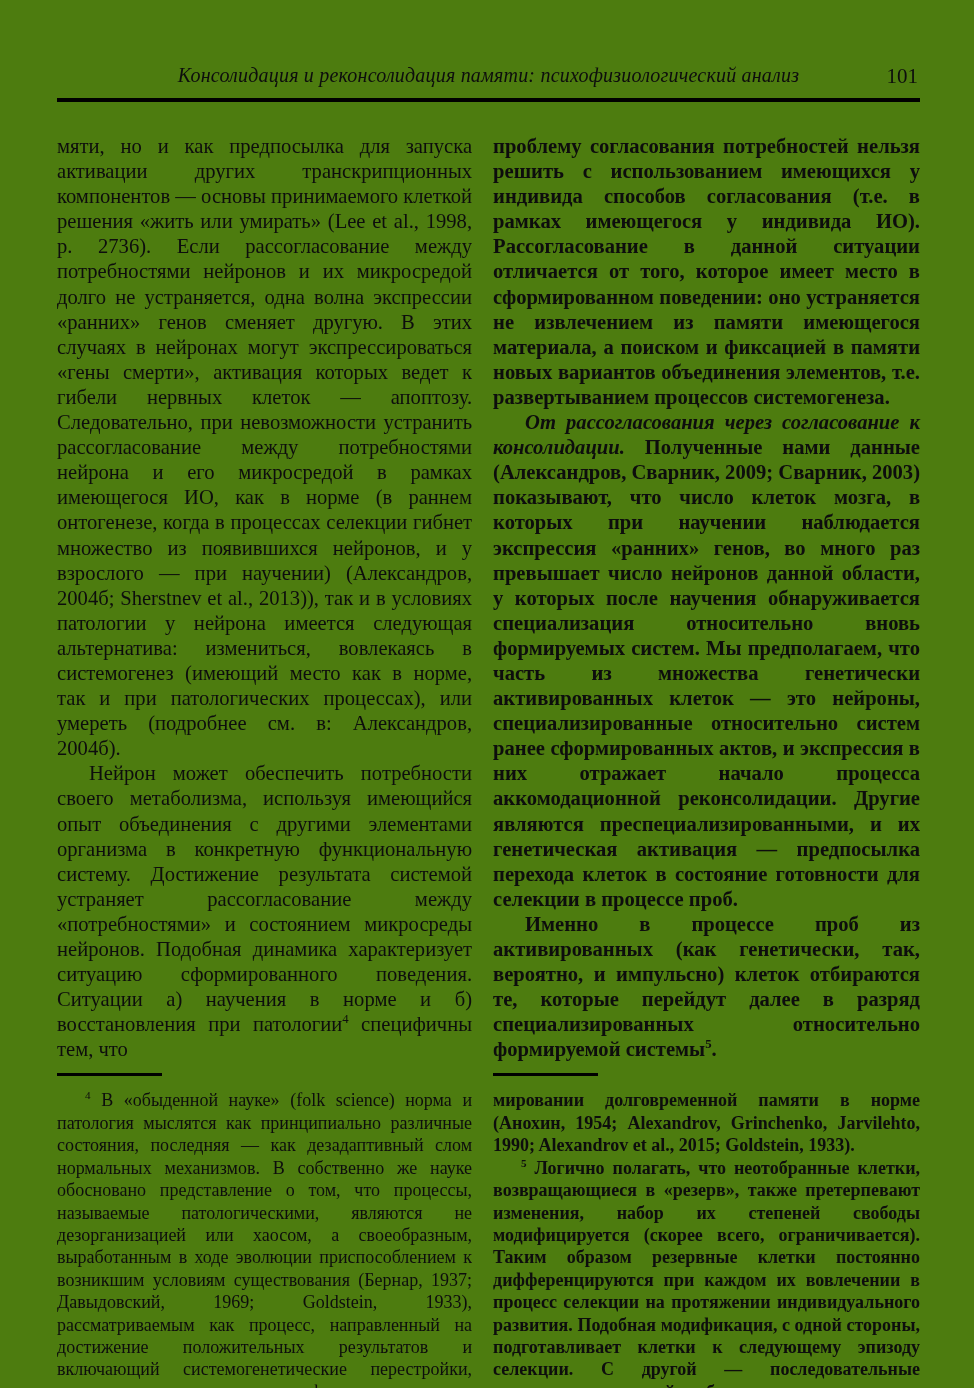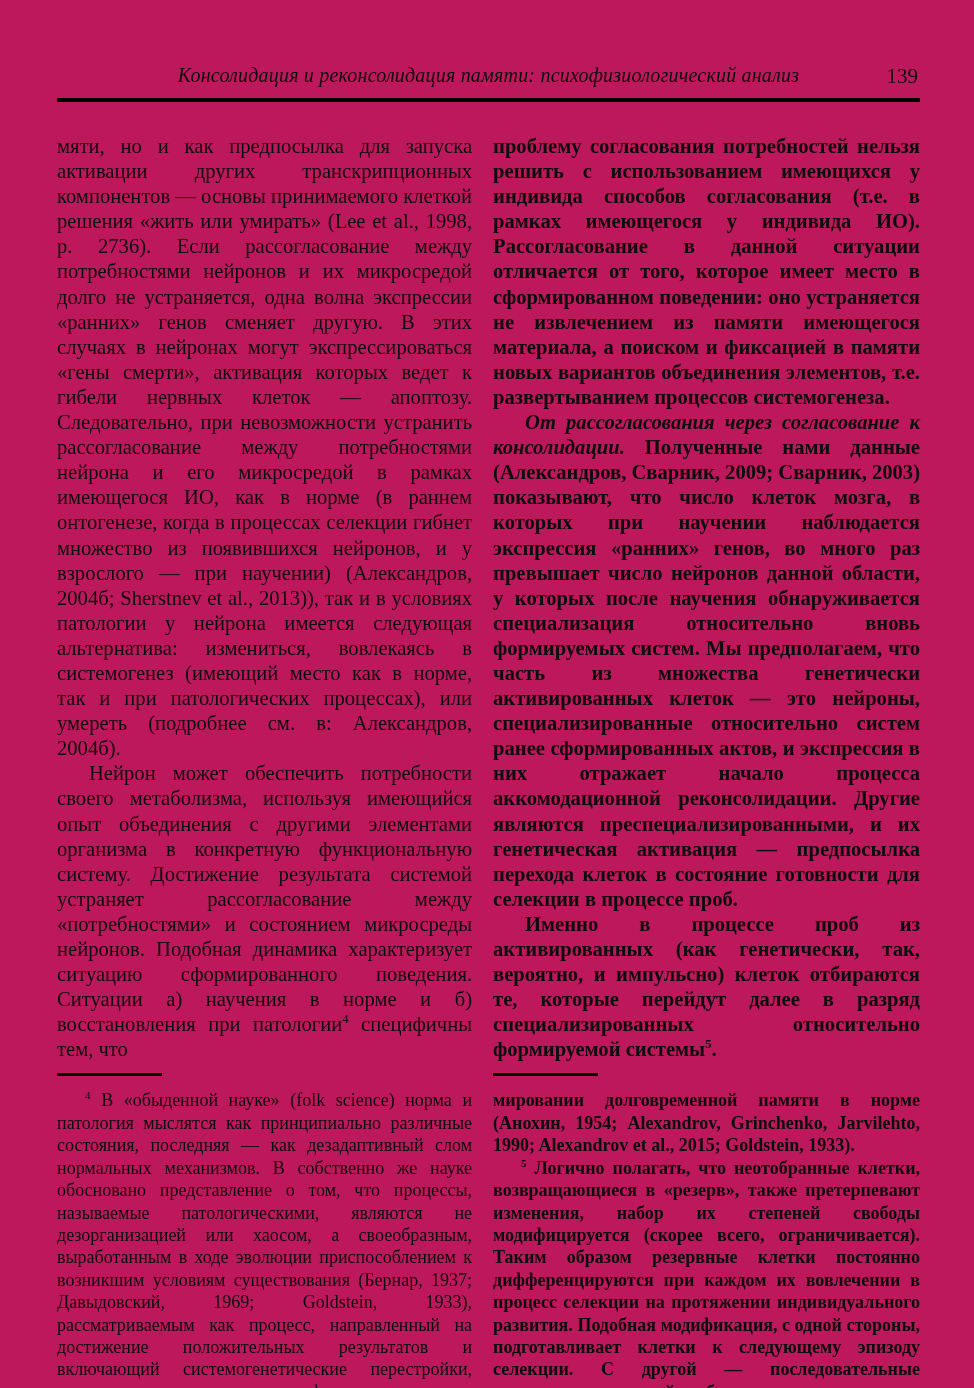--- a/index.html
+++ b/index.html
@@ -1,20 +1,20 @@
 <!DOCTYPE html>
 <html><head>
 <meta charset="utf-8">
 <style>
   html, body { margin: 0; padding: 0; background: #e8e8e8; }
   .page {
     position: relative;
     width: 974px;
     height: 1388px;
-    background: #be185d;
+    background: #4d7c0f;
     box-sizing: border-box;
     padding: 64px 54px 0 57px;
     font-family: "Liberation Serif", "DejaVu Serif", serif;
     color: #0d0d0d;
     overflow: hidden;
   }
   .header {
     position: relative;
     height: 28px;
   }
@@ -71,21 +71,21 @@
     vertical-align: super;
   }
   i { font-style: italic; }
 </style>
 </head>
 <body>
 
 <div class="page">
   <div class="header">
     <div class="running-title">Консолидация и реконсолидация памяти: психофизиологический анализ</div>
-    <div class="page-number">139</div>
+    <div class="page-number">101</div>
   </div>
   <hr class="header-rule">
 
   <div class="columns">
     <div class="column column-left">
       <div class="col-body">
           <p><span>мяти, но и как предпосылка для запуска активации других транскрипционных компонентов — основы принимаемого клеткой решения «жить или умирать» (Lee et al., 1998, p. 2736). Если рассогласование между потребностями нейронов и их микросредой долго не устраняется, одна волна экспрессии «ранних» генов сменяет другую. В этих случаях в нейронах могут экспрессироваться «гены смерти», активация которых ведет к гибели нервных клеток — апоптозу. Следовательно, при невозможности устранить рассогласование между потребностями нейрона и его микросредой в рамках имеющегося ИО, как в норме (в раннем онтогенезе, когда в процессах селекции гибнет множество из появившихся нейронов, и у взрослого — при научении) (Александров, 2004б; Sherstnev et al., 2013)), так и в условиях патологии у нейрона имеется следующая альтернатива: измениться, вовлекаясь в системогенез (имеющий место как в норме, так и при патологических процессах), или умереть (подробнее см. в: Александров, 2004б).</span></p>
           <p class="indent"><span>Нейрон может обеспечить потребности своего метаболизма, используя имеющийся опыт объединения с другими элементами организма в конкретную функциональную систему. Достижение результата системой устраняет рассогласование между «потребностями» и состоянием микросреды нейронов. Подобная динамика характеризует ситуацию сформированного поведения. Ситуации а) научения в норме и б) восстановления при патологии</span><sup>4</sup><span> специфичны тем, что</span></p>
         </div>
       <hr class="footnote-rule">

